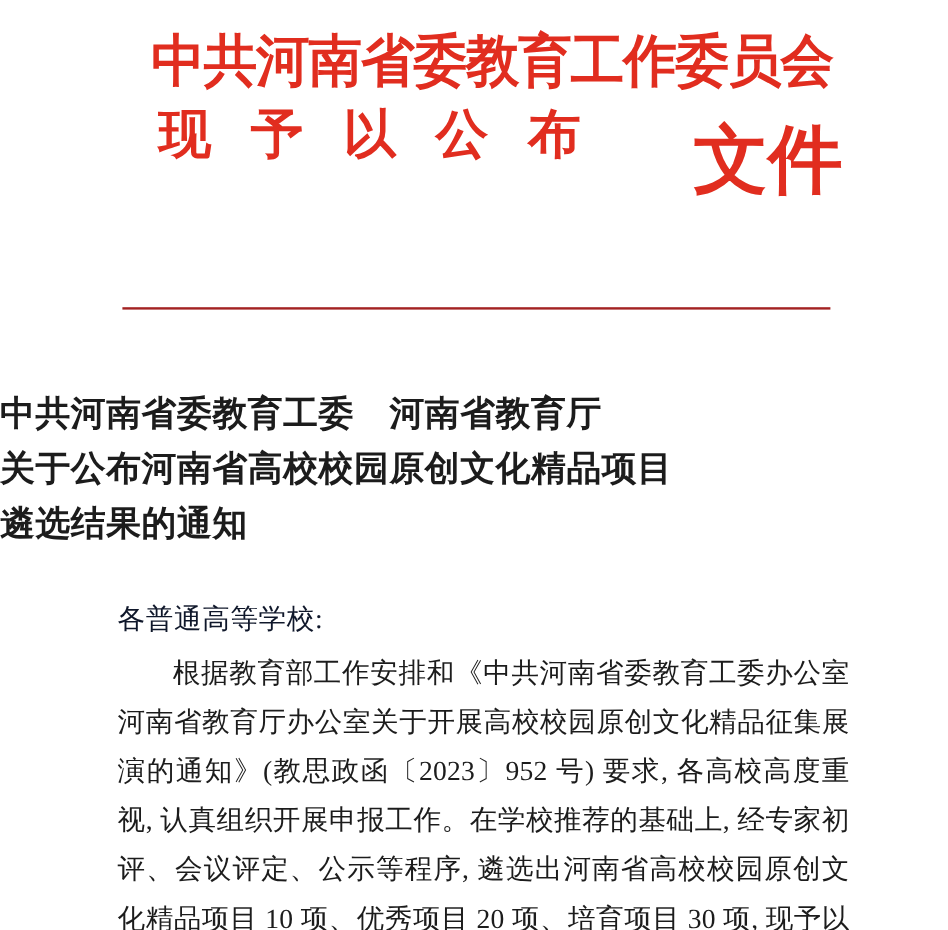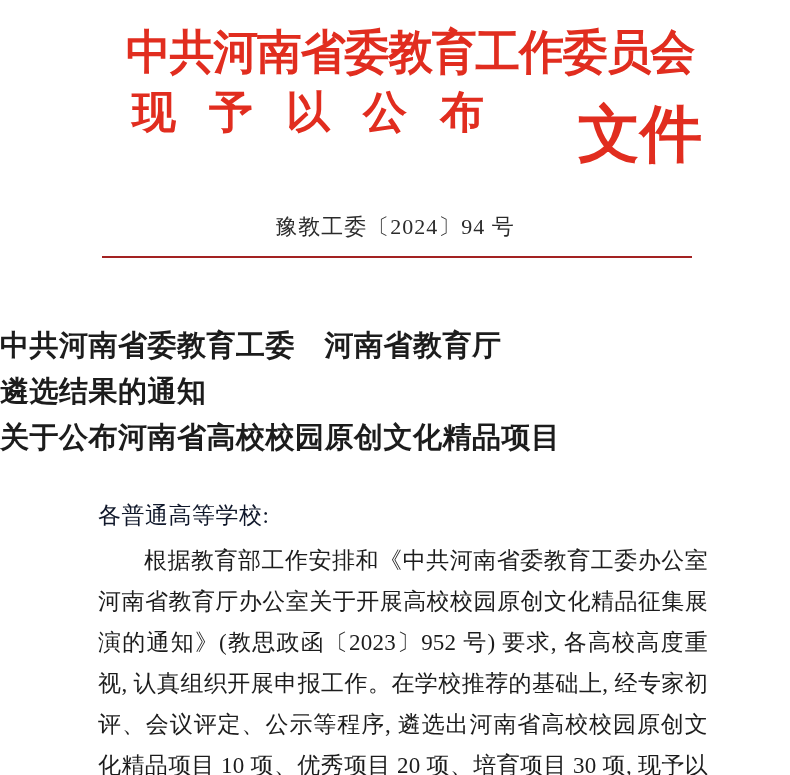--- a/index.html
+++ b/index.html
@@ -138,28 +138,27 @@
 <div class="page">
 
   <div class="letterhead">
     <div class="lh-org-block">
       <div class="lh-line1">中共河南省委教育工作委员会</div>
       <div class="lh-line2">现予以公布</div>
     </div>
     <div class="lh-doctype">文件</div>
   </div>
 
-  <div class="doc-number">豫教工委〔2024〕94 号</div>
 
   <div class="red-rule"></div>
 
   <div class="title-block">
     <div class="title-line">中共河南省委教育工委　河南省教育厅</div>
+    <div class="title-line">关于公布河南省高校校园原创文化精品项目</div>
     <div class="title-line">遴选结果的通知</div>
-    <div class="title-line">关于公布河南省高校校园原创文化精品项目</div>
   </div>
 
   <div class="body-block">
     <div class="salutation">各普通高等学校:</div>
     <div class="body-para">根据教育部工作安排和《中共河南省委教育工委办公室 河南省教育厅办公室关于开展高校校园原创文化精品征集展演的通知》(教思政函〔2023〕952 号) 要求, 各高校高度重视, 认真组织开展申报工作。在学校推荐的基础上, 经专家初评、会议评定、公示等程序, 遴选出河南省高校校园原创文化精品项目 10 项、优秀项目 20 项、培育项目 30 项, 现予以公布。</div>
   </div>
 
 </div>
 
 </body></html>

